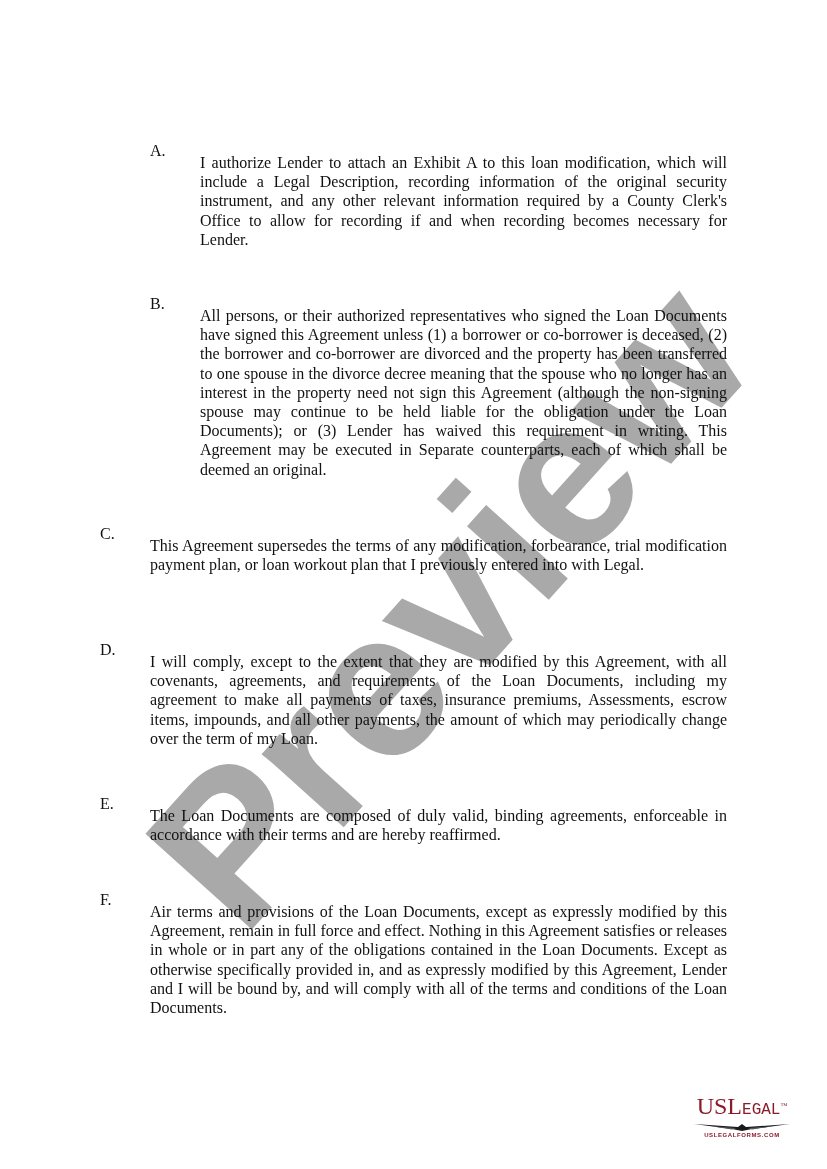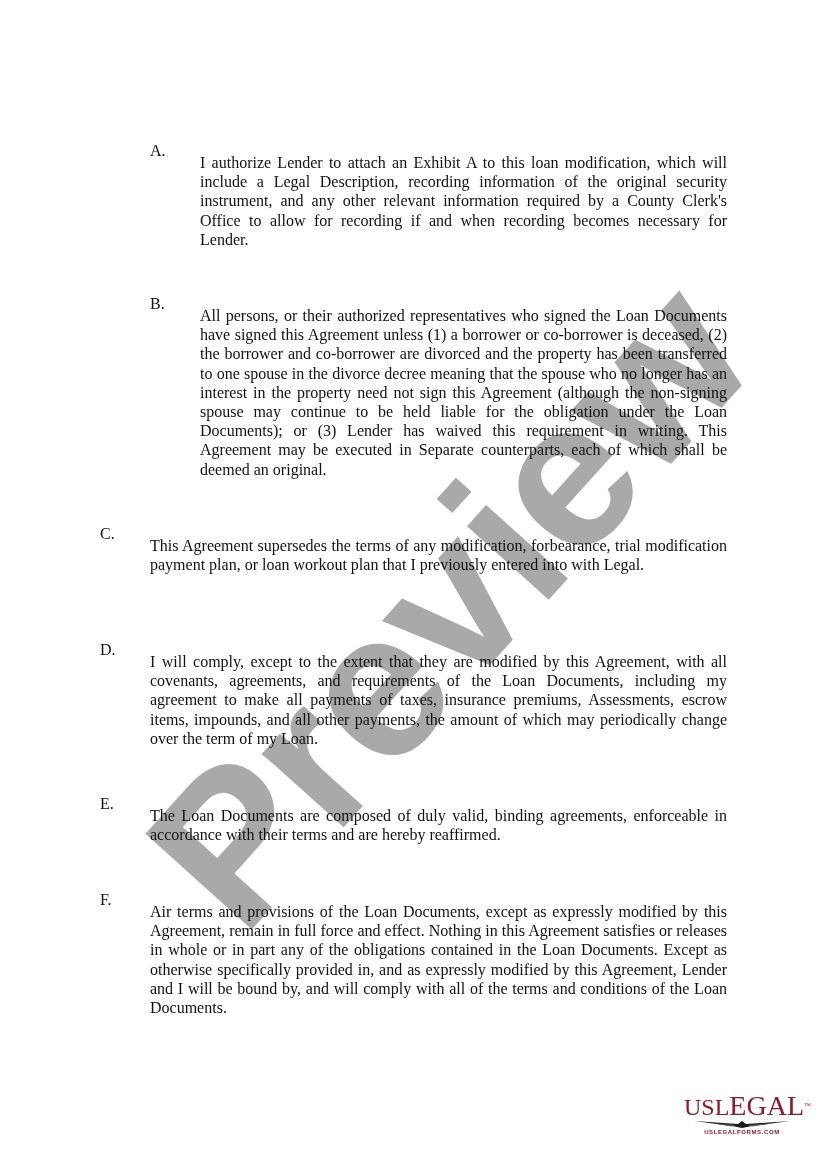--- a/index.html
+++ b/index.html
@@ -74,21 +74,22 @@
     .logo .brand {
       font-family: "Liberation Serif", "DejaVu Serif", serif;
       color: #8b1a2b;
       font-size: 24px;
       line-height: 24px;
       letter-spacing: 0px;
       display: block;
       white-space: nowrap;
     }
     .logo .brand .sc {
-      font-size: 28px;
+      font-size: 16px;
+      font-family: Liberation Mono, monospace;
     }
     .logo .tm {
       font-size: 7px;
       vertical-align: top;
       color: #8b1a2b;
     }
     .logo .wings {
       display: block;
       width: 100px;
       height: 8px;

